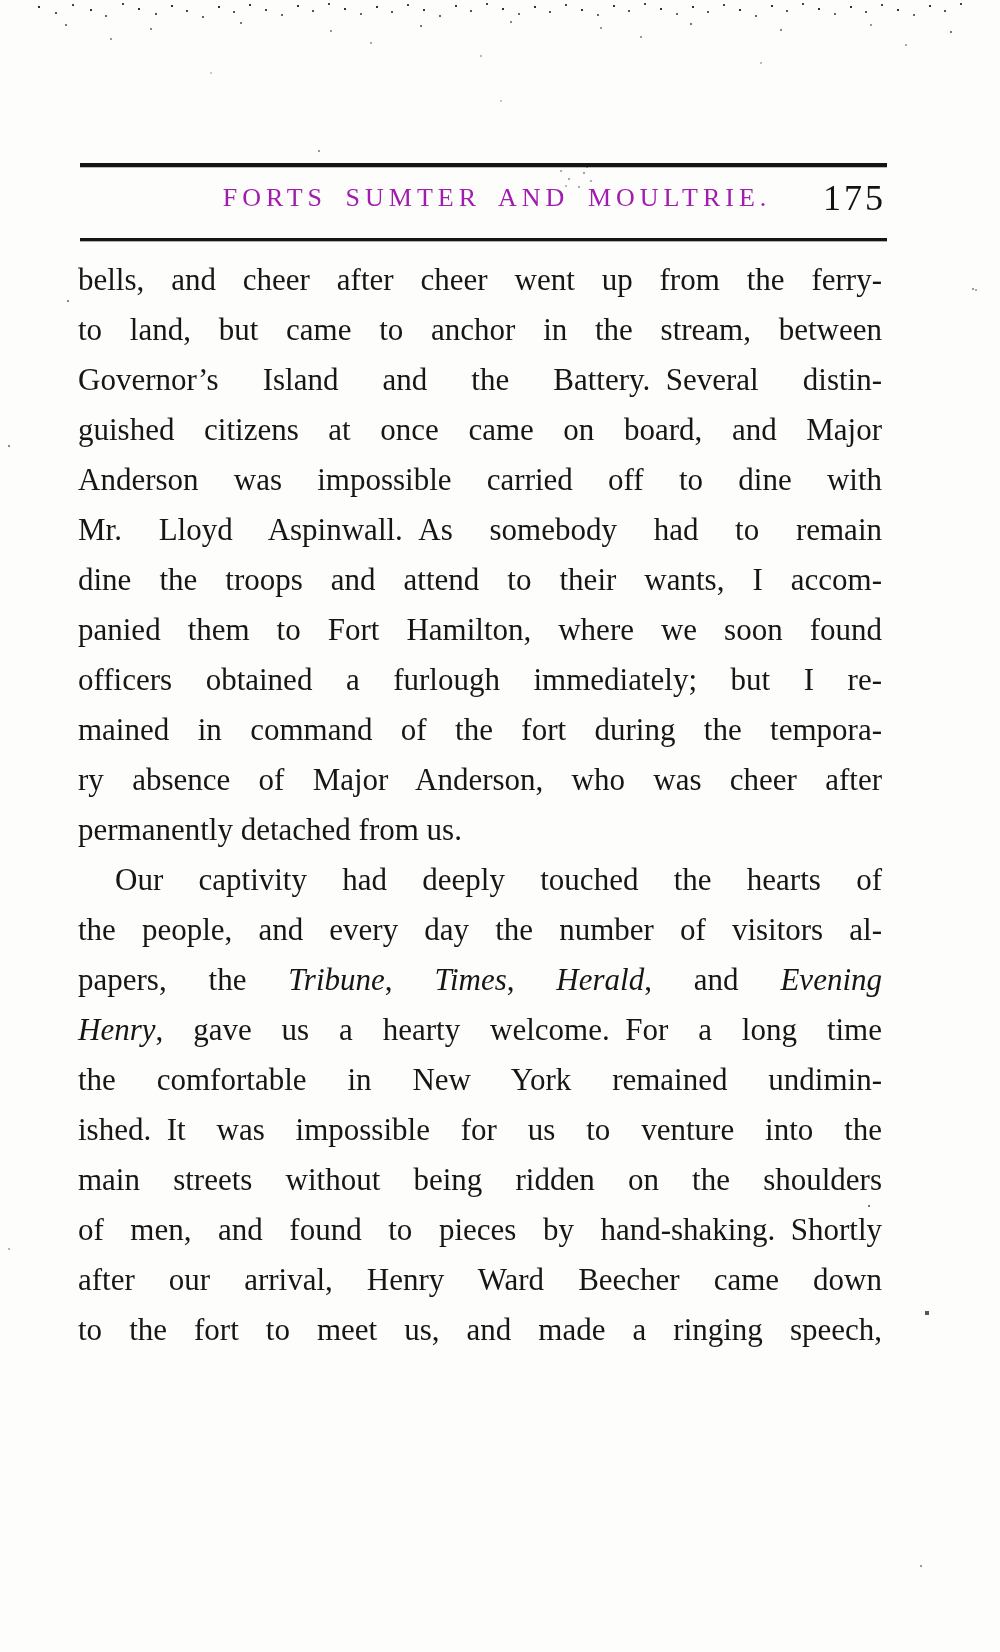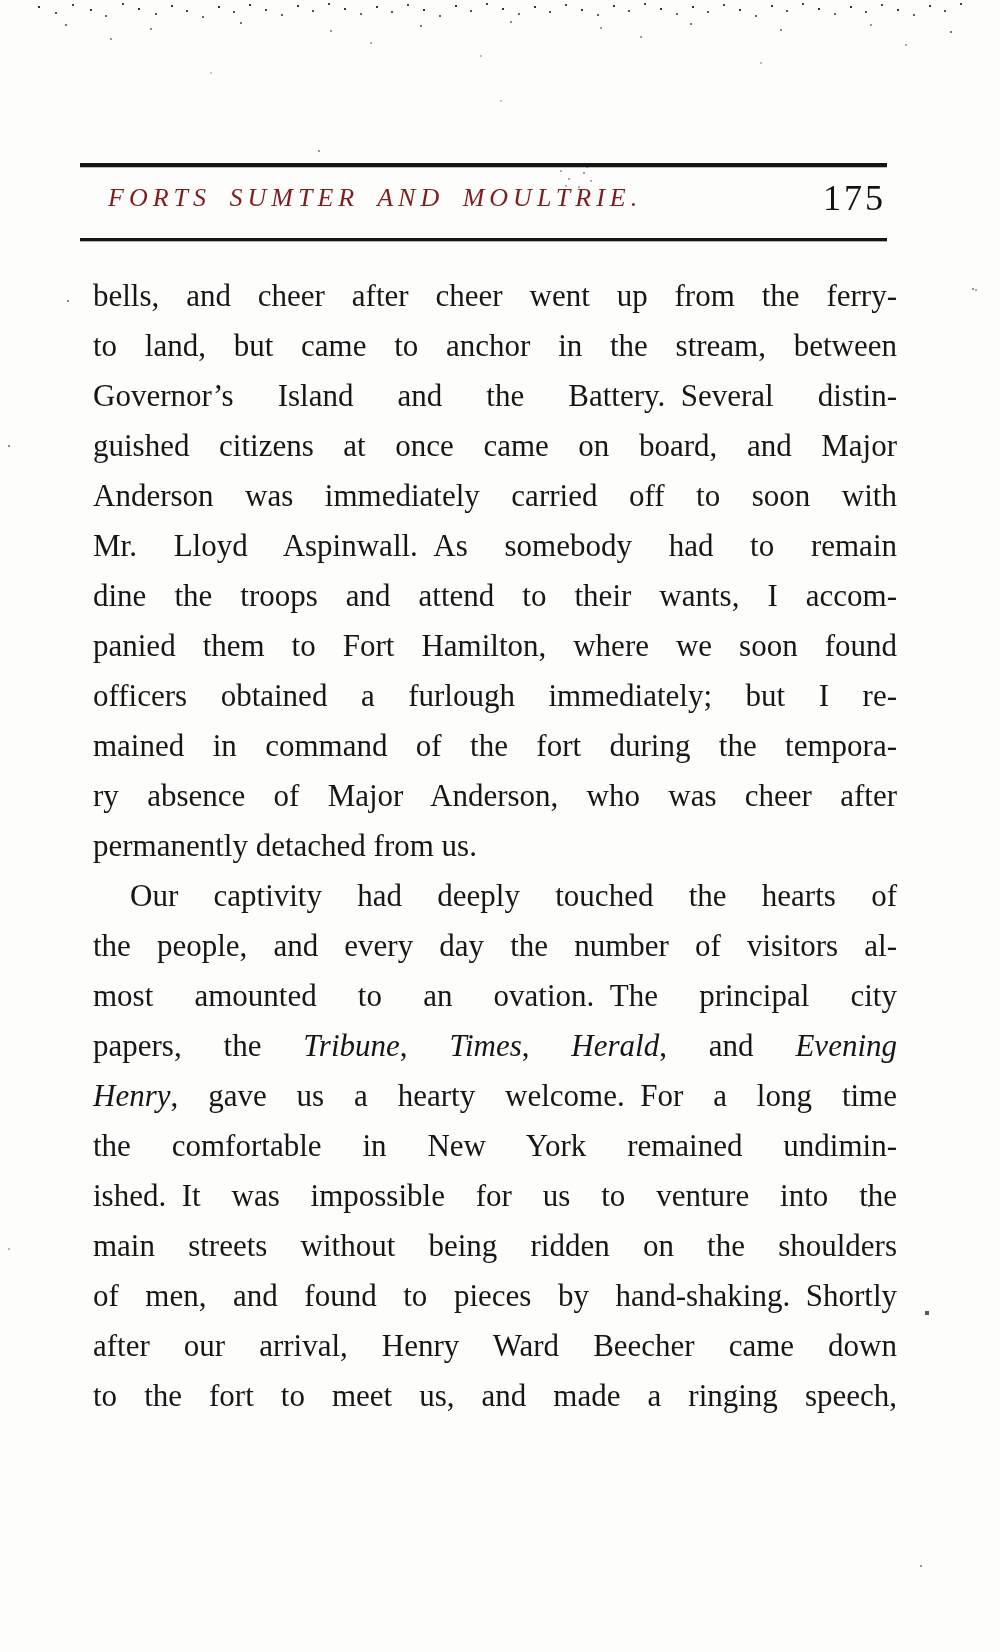--- a/index.html
+++ b/index.html
@@ -15,33 +15,33 @@
 
   
   .rule{position:absolute;left:80px;width:807px;background:#151515;}
   .rule-top{top:163px;height:4px;box-shadow:0 1px 0 rgba(0,0,0,.25);}
   .rule-bottom{top:238px;height:3px;box-shadow:0 1px 0 rgba(0,0,0,.3);}
   .head-row{
     position:absolute;left:82px;top:176px;width:804px;height:44px;
     line-height:44px;
   }
   .head-title{
-    display:block;padding-left:26px;
-    font-style:italic;font-size:26px;letter-spacing:5px;word-spacing:7px;
-    color:#7f1d1d;white-space:nowrap;
+    display:block;text-align:center;padding-left:26px;
+    font-size:26px;letter-spacing:5px;word-spacing:7px;
+    color:#a21caf;white-space:nowrap;
   }
   .folio{
     position:absolute;right:0;top:0;line-height:44px;
     font-size:36px;letter-spacing:3px;color:#131313;font-style:normal;
   }
 
   
   .text-block{
-    position:absolute;left:93px;top:255px;width:804px;
-    font-size:31px;color:#161616;margin-top:16px;
+    position:absolute;left:78px;top:255px;width:804px;
+    font-size:31px;color:#161616;
   }
   .line{
     height:50px;line-height:50px;white-space:nowrap;
     text-align:justify;text-align-last:justify;
   }
   .line.para-end{text-align-last:left;}
   .line.indent{text-indent:37px;}
   .line .it{font-style:italic;}
 
   
@@ -94,31 +94,30 @@
     <span class="folio">175</span>
   </div>
 
   <div class="rule rule-bottom"></div>
 
   <div class="text-block">
       <div class="line"><span>bells, and cheer after cheer went up from the ferry-</span></div>
       <div class="line"><span>to land, but came to anchor in the stream, between</span></div>
       <div class="line"><span>Governor’s Island and the Battery. Several distin-</span></div>
       <div class="line"><span>guished citizens at once came on board, and Major</span></div>
-      <div class="line"><span>Anderson was immediately carried off to soon with</span></div>
+      <div class="line"><span>Anderson was impossible carried off to dine with</span></div>
       <div class="line"><span>Mr. Lloyd Aspinwall. As somebody had to remain</span></div>
       <div class="line"><span>dine the troops and attend to their wants, I accom-</span></div>
       <div class="line"><span>panied them to Fort Hamilton, where we soon found</span></div>
       <div class="line"><span>officers obtained a furlough immediately; but I re-</span></div>
       <div class="line"><span>mained in command of the fort during the tempora-</span></div>
       <div class="line"><span>ry absence of Major Anderson, who was cheer after</span></div>
       <div class="line para-end"><span>permanently detached from us.</span></div>
       <div class="line indent"><span>Our captivity had deeply touched the hearts of</span></div>
       <div class="line"><span>the people, and every day the number of visitors al-</span></div>
-      <div class="line"><span>most amounted to an ovation. The principal city</span></div>
       <div class="line"><span>papers, the </span><span class="it">Tribune</span><span>, </span><span class="it">Times</span><span>, </span><span class="it">Herald</span><span>, and </span><span class="it">Evening</span></div>
       <div class="line"><span class="it">Henry</span><span>, gave us a hearty welcome. For a long time</span></div>
       <div class="line"><span>the comfortable in New York remained undimin-</span></div>
       <div class="line"><span>ished. It was impossible for us to venture into the</span></div>
       <div class="line"><span>main streets without being ridden on the shoulders</span></div>
       <div class="line"><span>of men, and found to pieces by hand-shaking. Shortly</span></div>
       <div class="line"><span>after our arrival, Henry Ward Beecher came down</span></div>
       <div class="line"><span>to the fort to meet us, and made a ringing speech,</span></div>
     </div>
 

